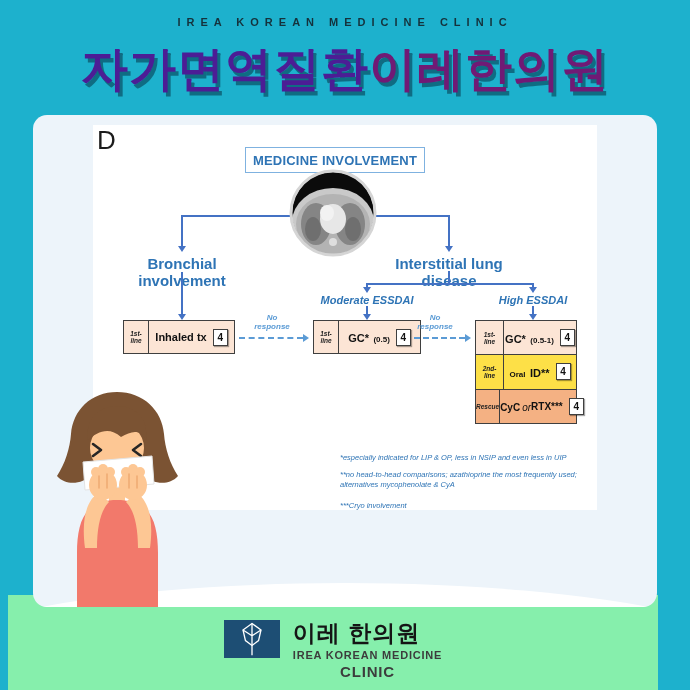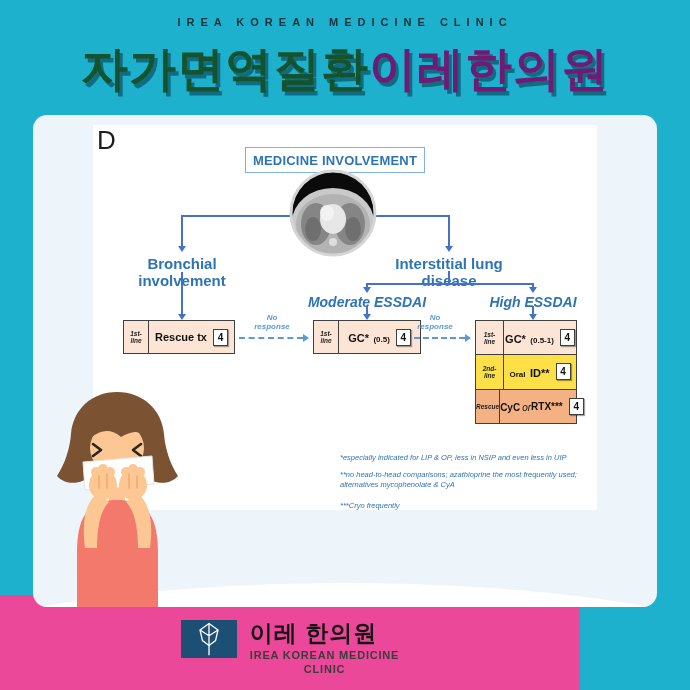--- a/index.html
+++ b/index.html
@@ -4,45 +4,45 @@
 <style>
   html,body{margin:0;padding:0;}
   .page{position:relative;width:690px;height:690px;background:#1db1cd;overflow:hidden;
         font-family:"Liberation Sans","DejaVu Sans",sans-serif;}
 
   
   .clinic-label{position:absolute;top:16px;left:0;width:100%;text-align:center;
     font-size:11px;letter-spacing:6px;font-weight:600;color:#15323c;}
   .main-title{position:absolute;top:38px;left:0;width:100%;text-align:center;
     font-size:47px;font-weight:900;letter-spacing:1px;white-space:nowrap;}
-  .t-yellow{color:#14532d;text-shadow:3px 4px 0 rgba(13,96,117,.85);}
+  .t-yellow{color:#4c1d95;text-shadow:3px 4px 0 rgba(13,96,117,.85);}
   .t-white{color:#701a75;text-shadow:3px 4px 0 rgba(13,96,117,.85);margin-left:0;text-align:right;}
 
   
-  .footer{position:absolute;left:0;top:595px;width:580px;height:95px;background:#ec4899;z-index:1;}
+  .footer{position:absolute;left:8px;top:595px;width:650px;height:95px;background:#86efac;z-index:1;}
   .logo-row{display:flex;justify-content:center;align-items:flex-start;gap:13px;margin-top:25px;}
   .logo-box{width:56px;height:38px;background:#1d4e74;display:flex;align-items:center;justify-content:center;}
   .logo-kr{font-size:23px;font-weight:700;color:#151515;letter-spacing:1px;line-height:26px;}
   .logo-en1{font-size:11px;font-weight:600;color:#3c3c3c;letter-spacing:.8px;margin-top:3px;}
-  .logo-en2{font-size:11px;font-weight:600;color:#3c3c3c;letter-spacing:.8px;margin-top:2px;text-align:center;}
+  .logo-en2{font-size:15px;font-weight:600;color:#3c3c3c;letter-spacing:.8px;margin-top:2px;text-align:center;}
 
   
   .card{position:absolute;left:33px;top:115px;width:624px;height:492px;background:#edf4fa;
         border-radius:14px;overflow:hidden;z-index:2;}
   .hill{position:absolute;left:-25%;bottom:-176px;width:150%;height:200px;background:#ffffff;border-radius:50%;}
   .panel{position:absolute;left:60px;top:10px;width:504px;height:385px;background:#ffffff;}
   .woman{position:absolute;left:22px;top:273px;width:125px;height:219px;}
 
   
   .fc{position:absolute;}
   .fc-d{left:4px;top:0;font-size:26px;color:#1b1b1b;font-weight:500;}
   .fc-titlebox{left:152px;top:22px;width:178px;height:24px;border:1px solid #7fb2e0;background:#fff;
      display:flex;align-items:center;justify-content:center;font-size:13px;font-weight:700;color:#2e74b5;letter-spacing:.2px;}
   .blue-label{color:#2e74b5;font-weight:700;font-size:15px;text-align:center;}
-  .essdai{color:#2e74b5;font-weight:700;font-style:italic;font-size:14px;text-align:center;}
+  .essdai{color:#2e74b5;font-weight:700;font-style:italic;font-size:11px;text-align:center;}
   .noresp{color:#5b9bd5;font-weight:700;font-style:italic;font-size:8px;text-align:center;line-height:9px;}
   .hline{position:absolute;height:2px;background:#4472c4;}
   .vline{position:absolute;width:2px;background:#4472c4;}
   .ah-down{position:absolute;width:0;height:0;border-left:4px solid transparent;
      border-right:4px solid transparent;border-top:6px solid #4472c4;}
   .dash{position:absolute;height:0;border-top:2px dashed #5b9bd5;}
   .ah-right{position:absolute;width:0;height:0;border-top:4px solid transparent;
      border-bottom:4px solid transparent;border-left:6px solid #5b9bd5;}
 
   .tx-box{position:absolute;display:flex;border:1.5px solid #3f3f3f;background:#fce5d5;height:34px;box-sizing:border-box;}
@@ -150,21 +150,21 @@
       <div class="ah-down" style="left:270px;top:189px;"></div>
       <div class="vline" style="left:439px;top:181px;height:8px;"></div>
       <div class="ah-down" style="left:436px;top:189px;"></div>
 
       <div class="tx-box" style="left:30px;top:195px;width:112px;">
         <div class="line-cell">
           <span>1st-</span>
           <span>line</span>
         </div>
         <div class="tx-cell">
-          <span class="drug">Rescue tx</span>
+          <span class="drug">Inhaled tx</span>
           <span class="badge">4</span>
         </div>
       </div>
 
       <div class="fc noresp" style="left:139px;top:188px;width:80px;">
         <div>No</div>
         <div>response</div>
       </div>
       <div class="dash" style="left:146px;top:212px;width:64px;"></div>
       <div class="ah-right" style="left:210px;top:209px;"></div>
@@ -221,21 +221,21 @@
               <span class="drug">RTX***</span>
             </span>
             <span class="badge">4</span>
           </div>
         </div>
       </div>
 
       <div class="footnotes">
         <p>*especially indicated for LIP &amp; OP, less in NSIP and even less in UIP</p>
         <p>**no head-to-head comparisons; azathioprine the most frequently used; alternatives mycophenolate &amp; CyA</p>
-        <p style="margin-top:11px;">***Cryo frequently</p>
+        <p style="margin-top:11px;">***Cryo involvement</p>
       </div>
     </div>
 
     <div class="hill"></div>
 
     <svg class="woman" viewBox="0 0 125 219">
       <path d="M62 4 C36 4 18 22 16 46 C15 60 10 76 2 88 C12 99 28 95 36 88 C36 88 34 98 40 100 L85 100 C91 98 89 88 89 88 C97 95 113 99 123 88 C115 76 110 60 109 46 C107 22 88 4 62 4 Z" fill="#7b5333"></path>
       <rect x="54" y="80" width="16" height="38" fill="#fdc794"></rect>
       <ellipse cx="62" cy="60" rx="27" ry="26" fill="#fdc794"></ellipse>
       <path d="M33 52 C30 30 45 18 62 18 C80 18 94 30 91 52 C84 40 76 44 66 49 C54 38 42 44 33 52 Z" fill="#7b5333"></path>

